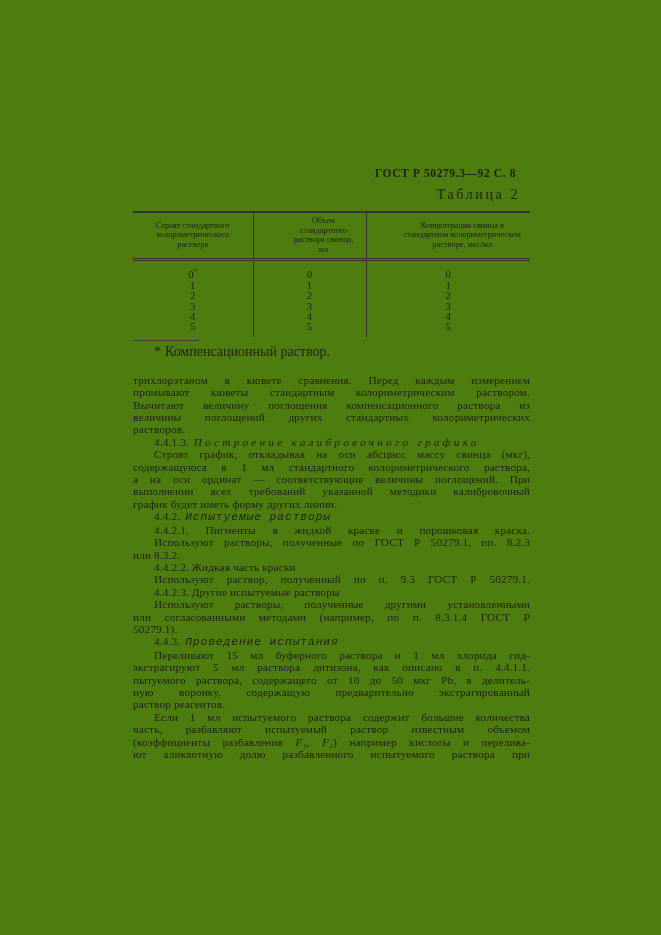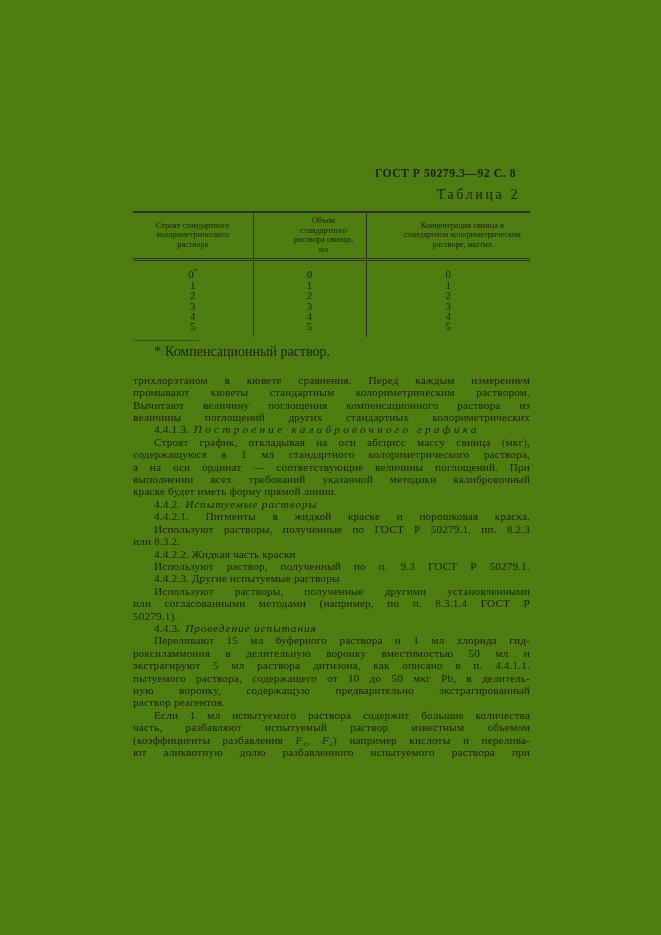--- a/index.html
+++ b/index.html
@@ -41,21 +41,21 @@
   .fn { margin-top:5px; font-size:14px; line-height:12px; text-indent:21px; }
   .fn .fn-mark { margin-right:4px; }
 
   .body-text { margin-top:16px; font-size:11.3px; line-height:12.4px; letter-spacing:0.12px; }
   .ln { text-align:justify; text-align-last:justify; }
   .ln.end { text-align-last:left; }
   .ln.ind { text-indent:21px; }
   .hnum { margin-right:5px; }
   .htitle { font-style:italic; }
   .sp { letter-spacing:3.2px; }
-  .h2sp { letter-spacing:0.9px; }
+  .h2sp { letter-spacing:0.9px;font-family:Liberation Mono, monospace; }
   .var { font-style:italic; }
 </style>
 </head>
 <body>
 
 <div class="page">
   <div class="content">
 
     <div class="doc-header">ГОСТ Р 50279.3—92 С. 8</div>
 
@@ -109,45 +109,45 @@
     </table>
 
     <div class="fn-rule"></div>
     <div class="fn"><span class="fn-mark">*</span><span>Компенсационный раствор.</span></div>
 
     <div class="body-text">
       <div class="ln">трихлорэтаном в кювете сравнения. Перед каждым измерением</div>
       <div class="ln">промывают кюветы стандартным колориметрическим раствором.</div>
       <div class="ln">Вычитают величину поглощения компенсационного раствора из</div>
       <div class="ln">величины поглощений других стандартных колориметрических</div>
+      <div class="ln end">растворов.</div>
 
       <div class="ln end ind"><span class="hnum">4.4.1.3.</span><span class="htitle sp">Построение калибровочного графика</span></div>
 
       <div class="ln ind">Строят график, откладывая на оси абсцисс массу свинца (мкг),</div>
       <div class="ln">содержащуюся в 1 мл стандартного колориметрического раствора,</div>
       <div class="ln">а на оси ординат — соответствующие величины поглощений. При</div>
       <div class="ln">выполнении всех требований указанной методики калибровочный</div>
-      <div class="ln end">краске будет иметь форму прямой линии.</div>
+      <div class="ln end">график будет иметь форму других линии.</div>
 
       <div class="ln end ind"><span class="hnum">4.4.2.</span><span class="htitle h2sp">Испытуемые растворы</span></div>
 
       <div class="ln ind">4.4.2.1. Пигменты в жидкой краске и порошковая краска.</div>
       <div class="ln ind">Используют растворы, полученные по ГОСТ Р 50279.1, пп. 8.2.3</div>
       <div class="ln end">или 8.3.2.</div>
       <div class="ln end ind">4.4.2.2. Жидкая часть краски</div>
       <div class="ln ind">Используют раствор, полученный по п. 9.3 ГОСТ Р 50279.1.</div>
       <div class="ln end ind">4.4.2.3. Другие испытуемые растворы</div>
       <div class="ln ind">Используют растворы, полученные другими установленными</div>
       <div class="ln">или согласованными методами (например, по п. 8.3.1.4 ГОСТ Р</div>
       <div class="ln end">50279.1).</div>
 
       <div class="ln end ind"><span class="hnum">4.4.3.</span><span class="htitle h2sp">Проведение испытания</span></div>
 
       <div class="ln ind">Переливают 15 мл буферного раствора и 1 мл хлорида гид-</div>
-      <div class="ln">роксиламмония в делительную воронку вместимостью 50 мл и</div>
       <div class="ln">экстрагируют 5 мл раствора дитизона, как описано в п. 4.4.1.1.</div>
       <div class="ln">пытуемого раствора, содержащего от 10 до 50 мкг Pb, в делитель-</div>
       <div class="ln">ную воронку, содержащую предварительно экстрагированный</div>
       <div class="ln end">раствор реагентов.</div>
       <div class="ln ind">Если 1 мл испытуемого раствора содержит большие количества</div>
       <div class="ln">часть, разбавляют испытуемый раствор известным объемом</div>
       <div class="ln"><span>(коэффициенты разбавления </span><span class="var">F₁, F₂</span><span>) например кислоты и перелива-</span></div>
       <div class="ln">ют аликвотную долю разбавленного испытуемого раствора при</div>
     </div>
 

